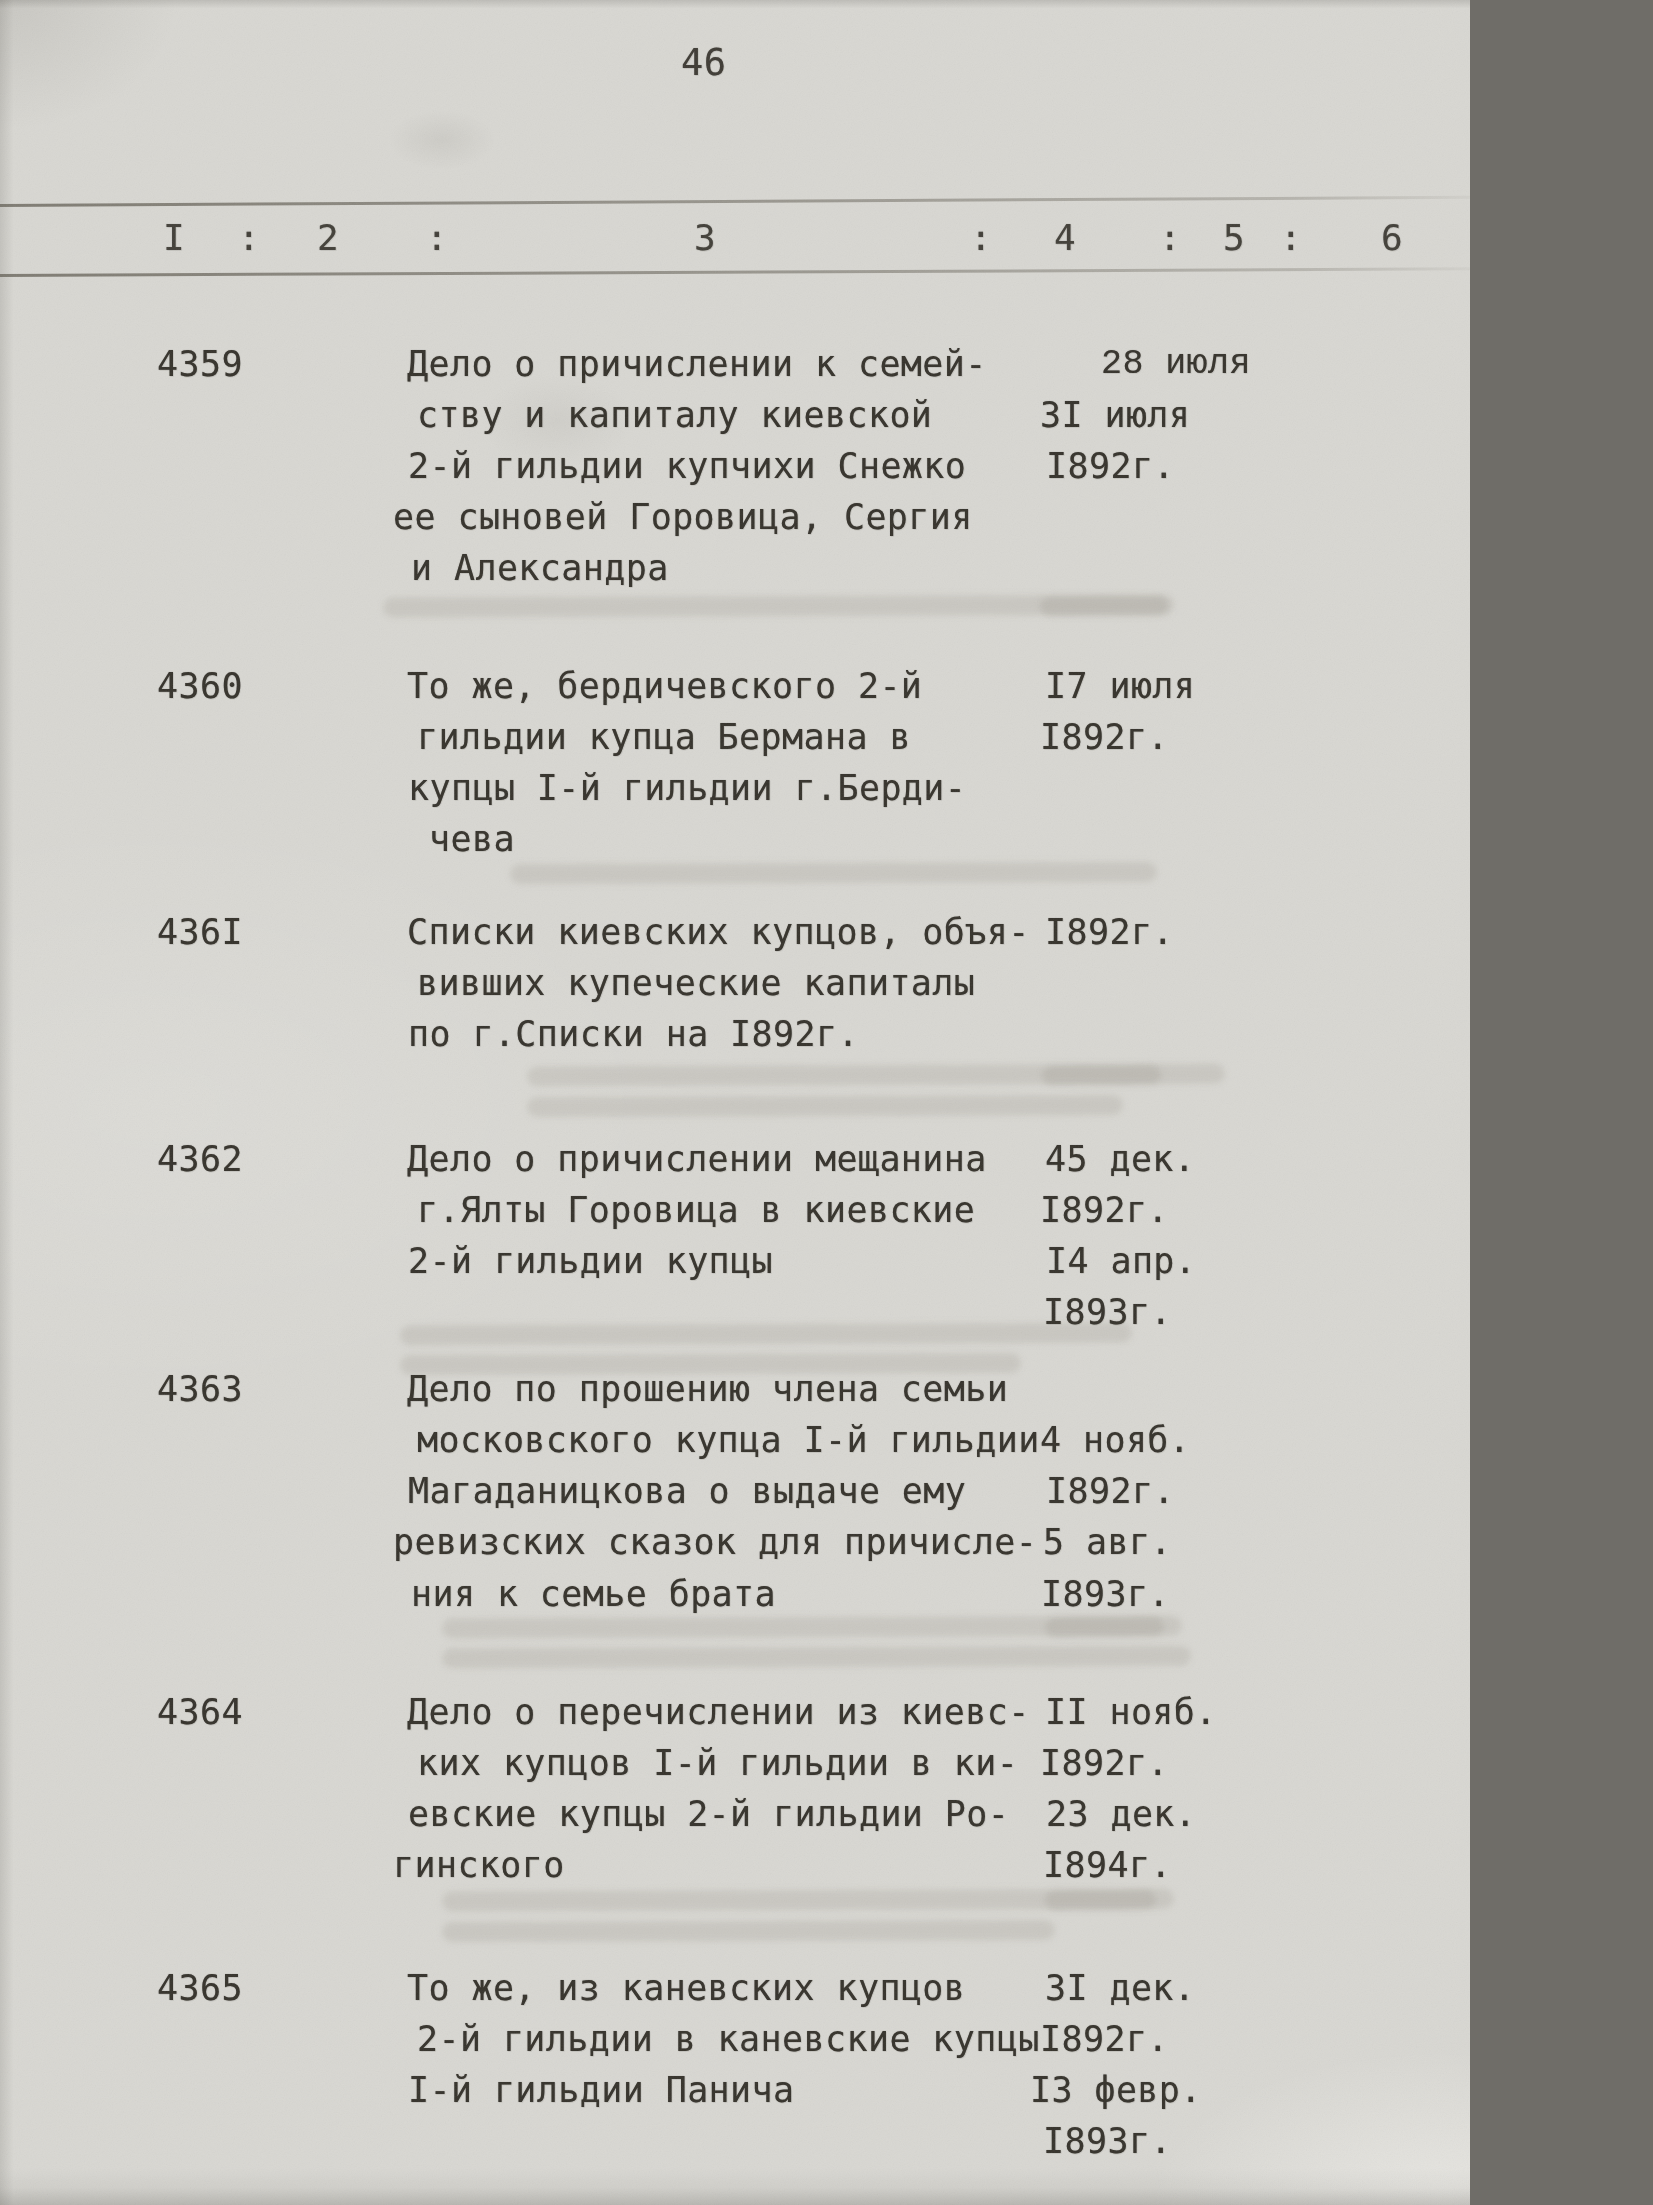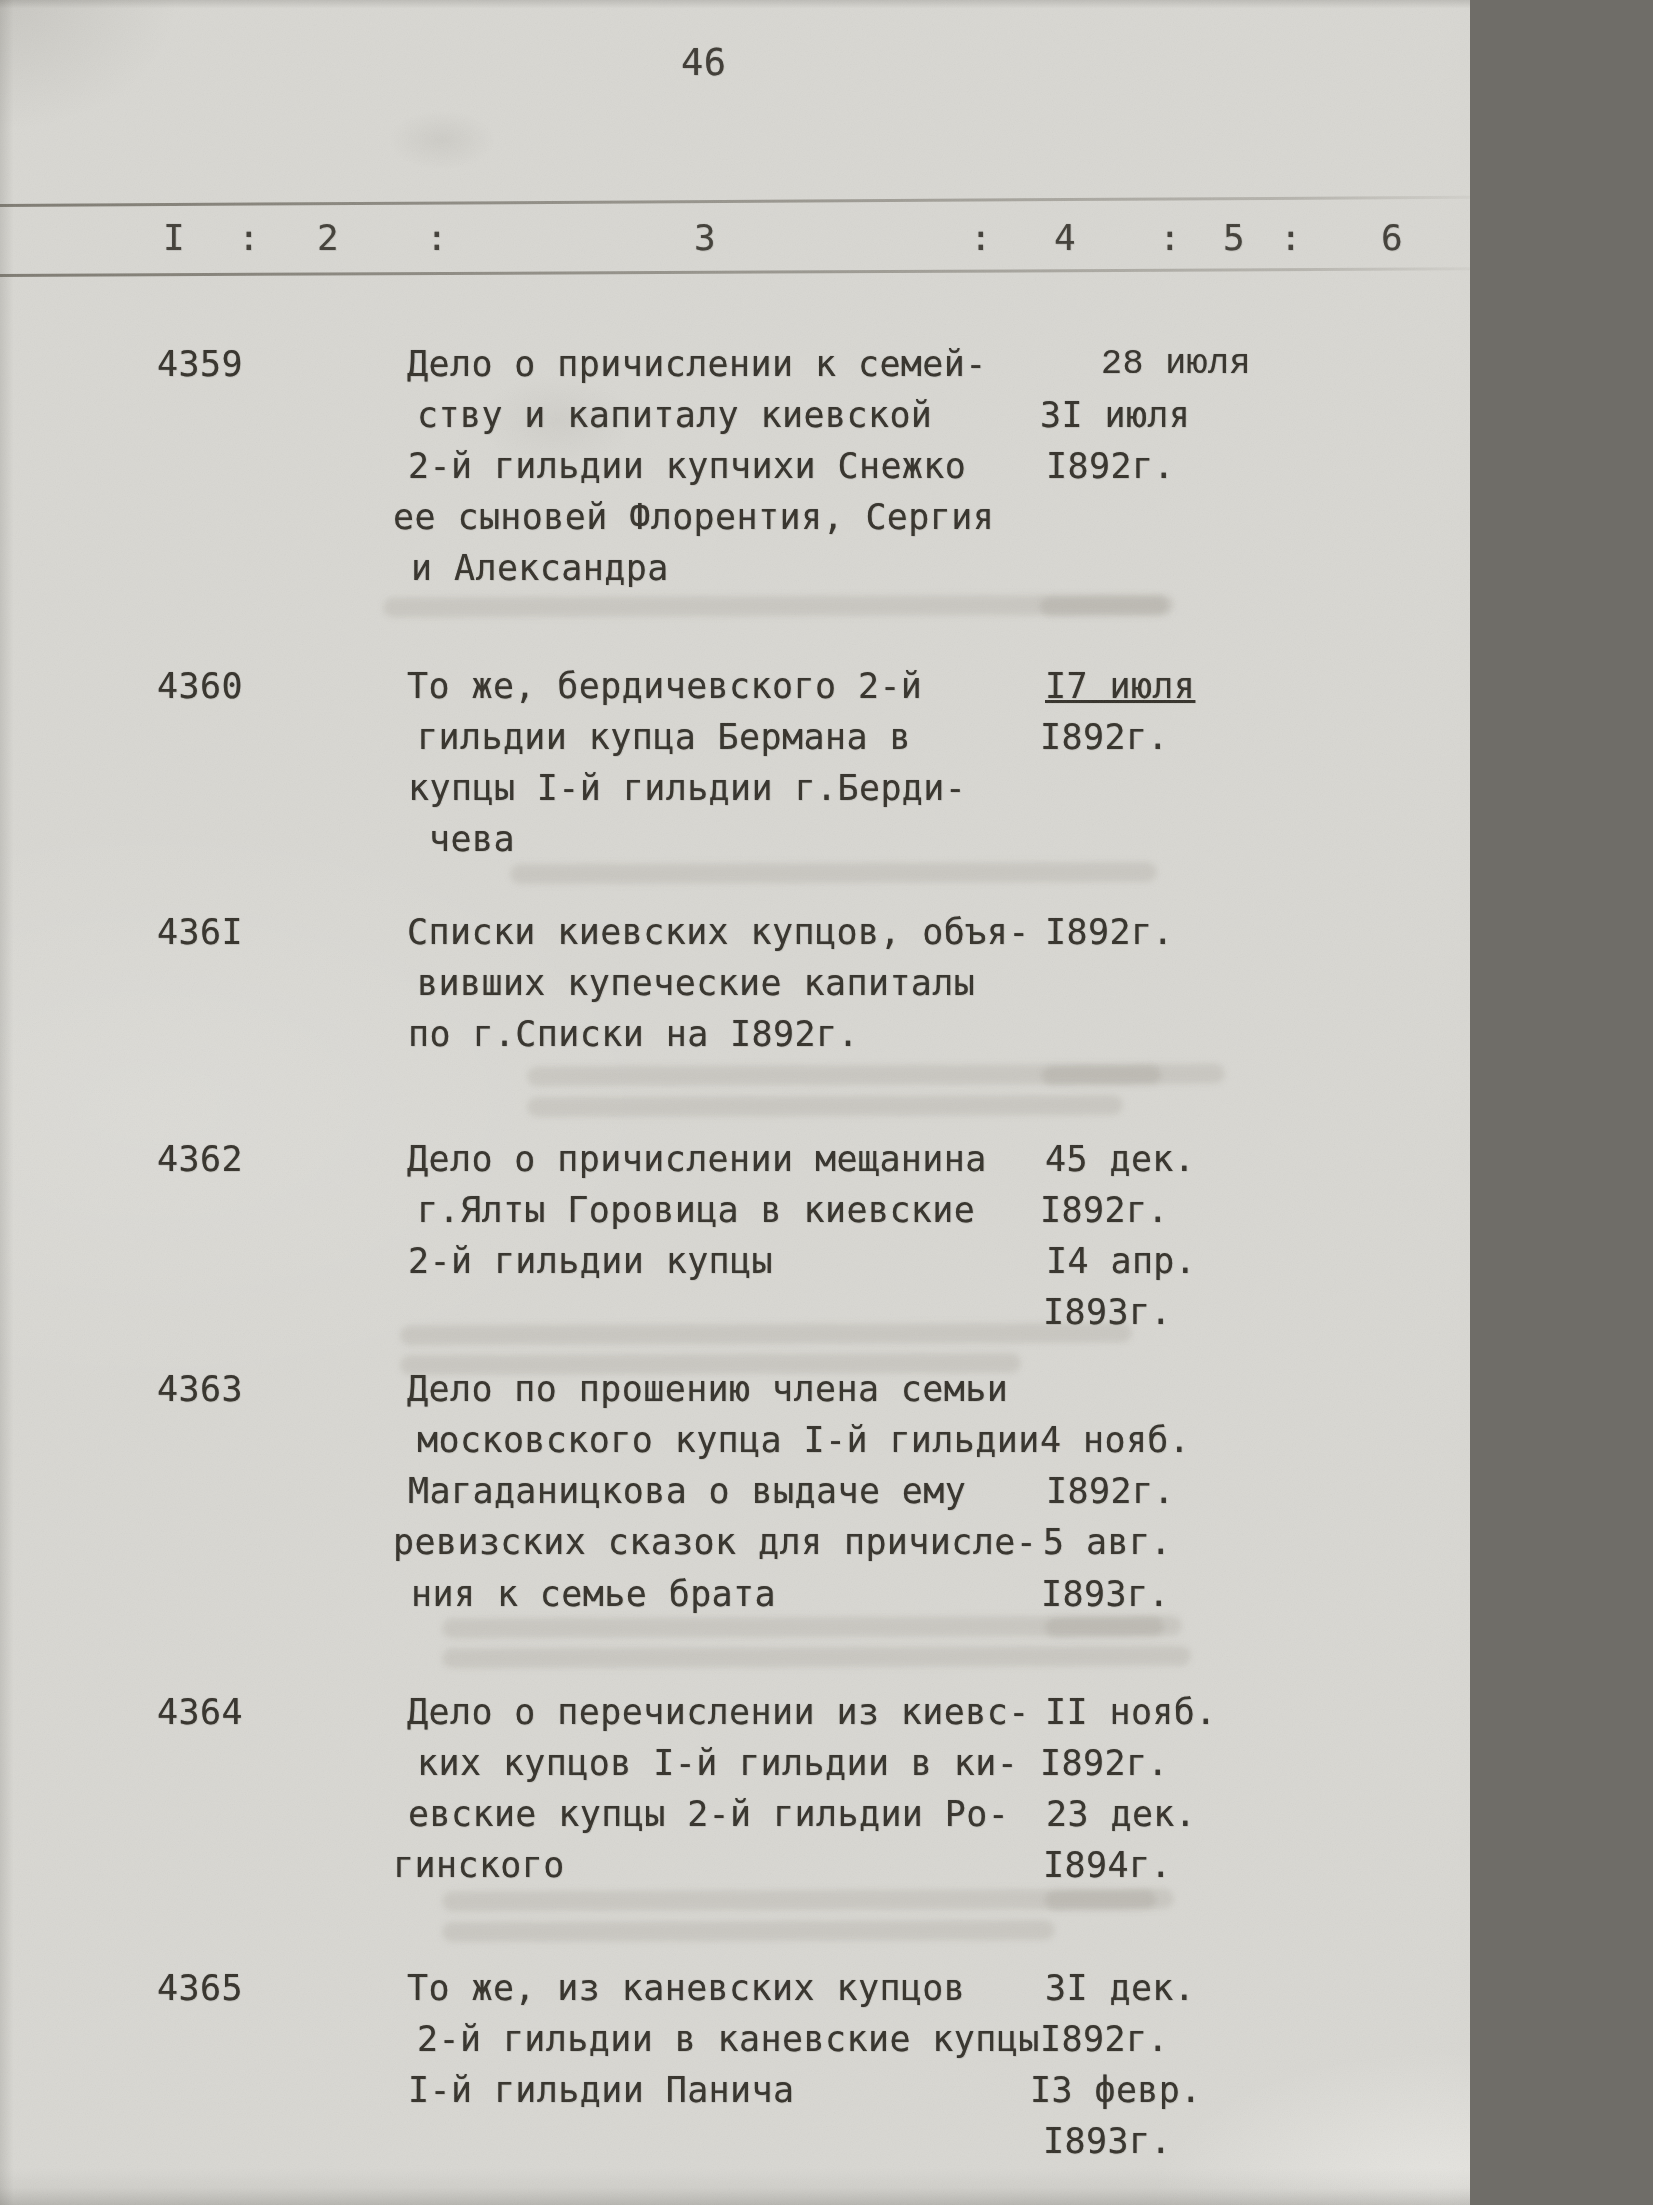--- a/index.html
+++ b/index.html
@@ -102,31 +102,31 @@
       <div class="tw hdr" style="left: 1223px; top: 220px;">5</div>
       <div class="tw hdr" style="left: 1280px; top: 220px;">:</div>
       <div class="tw hdr" style="left: 1381px; top: 220px;">6</div>
     </div>
 
   <div id="text-layer">
       <div class="tw" style="left: 157px; top: 347px;">4359</div>
       <div class="tw" style="left: 407px; top: 347px;">Дело о причислении к семей-</div>
       <div class="tw" style="left: 417px; top: 398px;">ству и капиталу киевской</div>
       <div class="tw" style="left: 408px; top: 449px;">2-й гильдии купчихи Снежко</div>
-      <div class="tw" style="left: 393px; top: 500px;">ее сыновей Флорентия, Сергия</div>
+      <div class="tw" style="left: 393px; top: 500px;">ее сыновей Горовица, Сергия</div>
       <div class="tw" style="left: 411px; top: 551px;">и Александра</div>
       <div class="tw" style="left: 1101px; top: 347px; font-family: Liberation Mono, monospace;">28 июля</div>
       <div class="tw" style="left: 1040px; top: 398px;">3I июля</div>
       <div class="tw" style="left: 1046px; top: 449px;">I892г.</div>
       <div class="tw" style="left: 157px; top: 669px;">4360</div>
       <div class="tw" style="left: 407px; top: 669px;">То же, бердичевского 2-й</div>
       <div class="tw" style="left: 417px; top: 720px;">гильдии купца Бермана в</div>
       <div class="tw" style="left: 408px; top: 771px;">купцы I-й гильдии г.Берди-</div>
       <div class="tw" style="left: 393px; top: 822px; margin-left: 36px;">чева</div>
-      <div class="tw" style="left: 1045px; top: 669px; text-decoration: underline;">I7 июля</div>
+      <div class="tw" style="left: 1045px; top: 669px;">I7 июля</div>
       <div class="tw" style="left: 1040px; top: 720px;">I892г.</div>
       <div class="tw" style="left: 157px; top: 915px;">436I</div>
       <div class="tw" style="left: 407px; top: 915px;">Списки киевских купцов, объя-</div>
       <div class="tw" style="left: 417px; top: 966px;">вивших купеческие капиталы</div>
       <div class="tw" style="left: 408px; top: 1017px;">по г.Списки на I892г.</div>
       <div class="tw" style="left: 1045px; top: 915px;">I892г.</div>
       <div class="tw" style="left: 157px; top: 1142px;">4362</div>
       <div class="tw" style="left: 407px; top: 1142px;">Дело о причислении мещанина</div>
       <div class="tw" style="left: 417px; top: 1193px;">г.Ялты Горовица в киевские</div>
       <div class="tw" style="left: 408px; top: 1244px;">2-й гильдии купцы</div>

